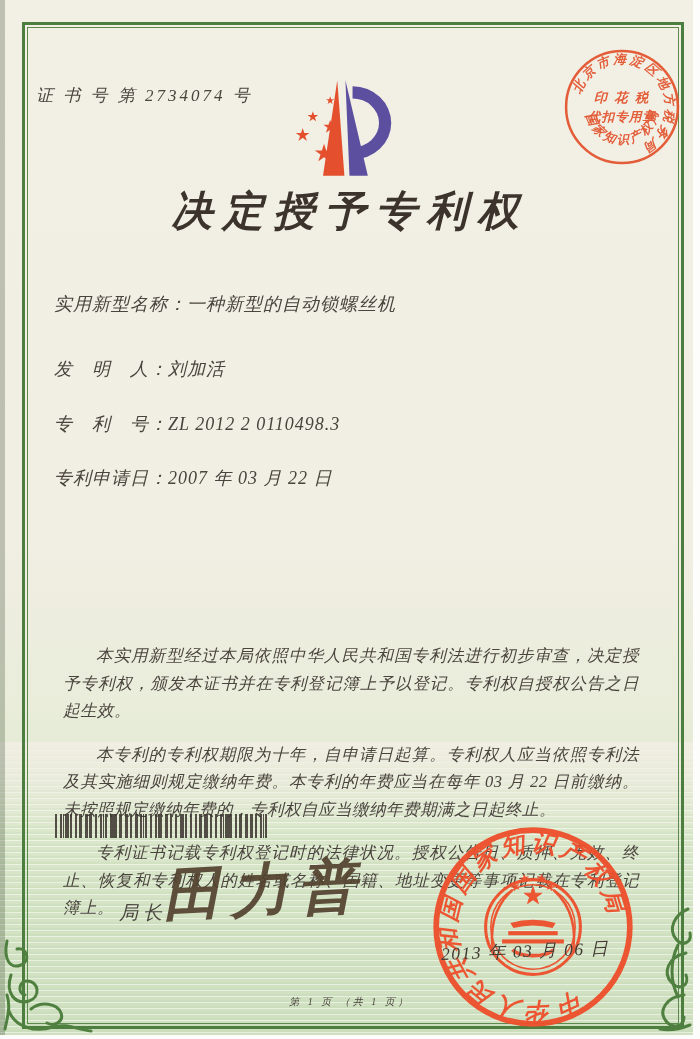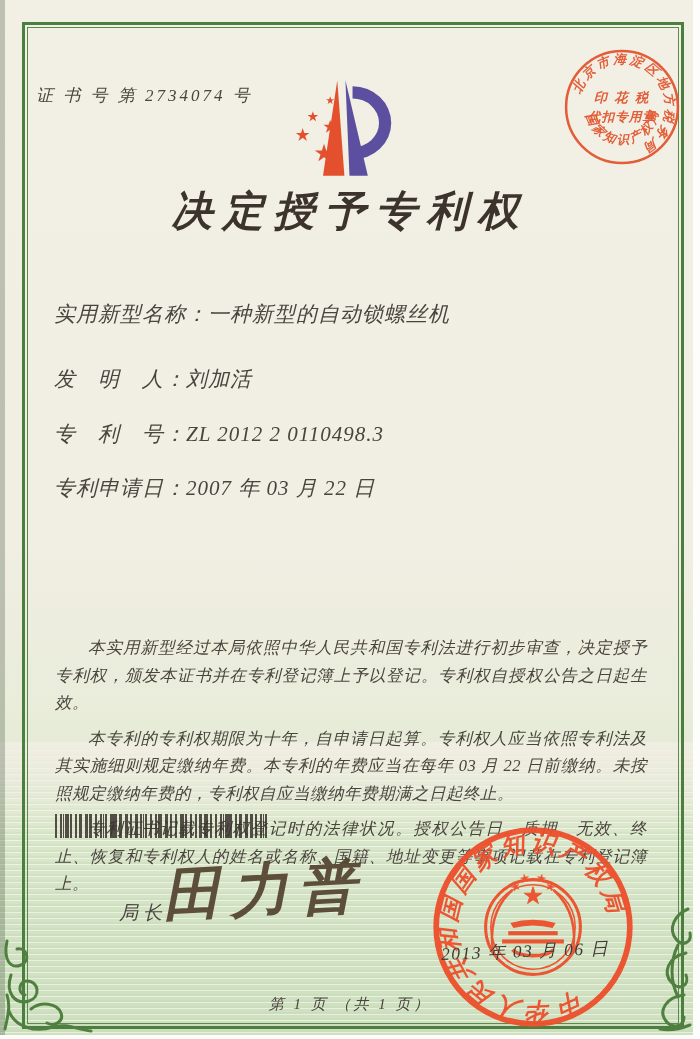--- a/index.html
+++ b/index.html
@@ -19,48 +19,48 @@
   .scan-edge-left{position:absolute;left:0;top:0;bottom:0;width:5px;background:rgba(70,85,60,.30);}
   .scan-edge-right{position:absolute;right:0;top:0;bottom:0;width:7px;background:#fdfdfb;}
   .scan-edge-bottom{position:absolute;left:0;right:0;bottom:0;height:4px;background:#fdfdfb;}
 
   .cert-no{position:absolute;left:36px;top:84px;font-size:17px;letter-spacing:3px;}
   .logo{position:absolute;left:266px;top:76px;width:168px;height:104px;}
   .tax-stamp{position:absolute;left:561px;top:46px;width:122px;height:122px;opacity:.92;}
   .doc-title{position:absolute;left:0;right:0;top:184px;text-align:center;
     font-size:41px;font-weight:700;letter-spacing:10px;color:#3b332c;}
 
-  .field{position:absolute;left:54px;font-size:21px;letter-spacing:1px;white-space:nowrap;margin-top:8px;}
+  .field{position:absolute;left:54px;font-size:18px;letter-spacing:1px;white-space:nowrap;}
   .f-label{color:#4a443e;}
   .f-value{color:#4a443e;}
   .redact{display:inline-block;vertical-align:middle;width:248px;height:26px;margin-left:4px;border-radius:3px;
     background:
       linear-gradient(90deg,rgba(255,255,255,.55) 0 18%,rgba(250,249,244,.9) 18% 42%,rgba(255,255,255,.6) 42% 60%,rgba(249,248,243,.95) 60% 88%,rgba(255,255,255,.5) 88%);
     box-shadow:0 0 4px 2px rgba(250,249,244,.8);}
 
   .paras{position:absolute;left:47px;width:608px;top:626px;font-size:16.5px;line-height:27.5px;
     text-align:justify;color:#4a443e;}
-  .paras p{margin:8px;text-indent:2em;letter-spacing:.5px;}
+  .paras p{margin:16px;text-indent:2em;letter-spacing:.5px;}
 
   .barcode{position:absolute;left:55px;top:814px;width:212px;height:24px;
     background:
       repeating-linear-gradient(90deg,#3a332e 0 2px,transparent 2px 5px),
       repeating-linear-gradient(90deg,#3a332e 0 1px,transparent 1px 8px),
       repeating-linear-gradient(90deg,transparent 0 11px,#3a332e 11px 14px,transparent 14px 23px);
     opacity:.85;}
 
   .sig-label{position:absolute;left:106px;top:900px;font-size:19px;letter-spacing:5px;color:#4a443e;margin-left:13px;}
   .sig-name{position:absolute;left:162px;top:852px;font-size:58px;font-weight:600;color:#53422f;
     letter-spacing:10px;transform:rotate(-3deg);opacity:.92;}
 
   .seal{position:absolute;left:430px;top:824px;width:206px;height:206px;}
   .seal-date{position:absolute;left:441px;top:939px;font-size:17.5px;letter-spacing:1.5px;color:#3f382f;
     transform:rotate(-2deg);z-index:5;text-shadow:0 0 1px rgba(255,255,255,.4);}
 
-  .footer{position:absolute;left:0;right:0;top:995px;text-align:center;font-size:15px;letter-spacing:3px;color:#4a443e;}
+  .footer{position:absolute;left:0;right:0;top:995px;text-align:center;font-size:10px;letter-spacing:3px;color:#4a443e;}
 
   .corner-bl{position:absolute;left:1px;bottom:4px;width:96px;height:100px;}
   .corner-br{position:absolute;right:6px;bottom:6px;width:74px;height:128px;}
 
   .stamp-text{fill:#e2512b;font-family:"Liberation Serif","DejaVu Serif",serif;font-weight:700;}
   .seal-text{fill:#ee4e2b;font-family:"Liberation Serif","DejaVu Serif",serif;font-weight:700;}
 </style>
 </head>
 <body>
 

